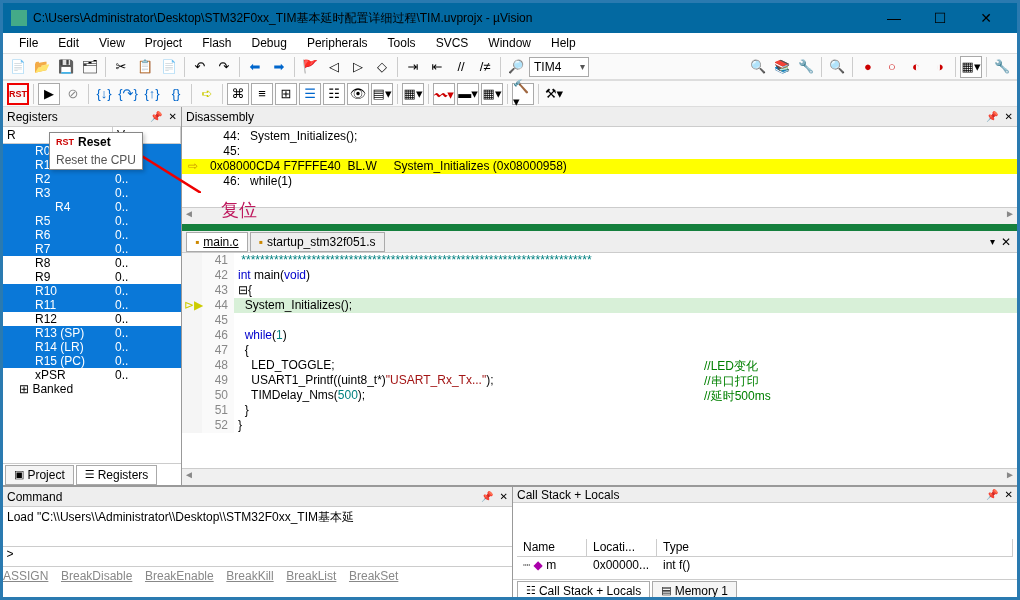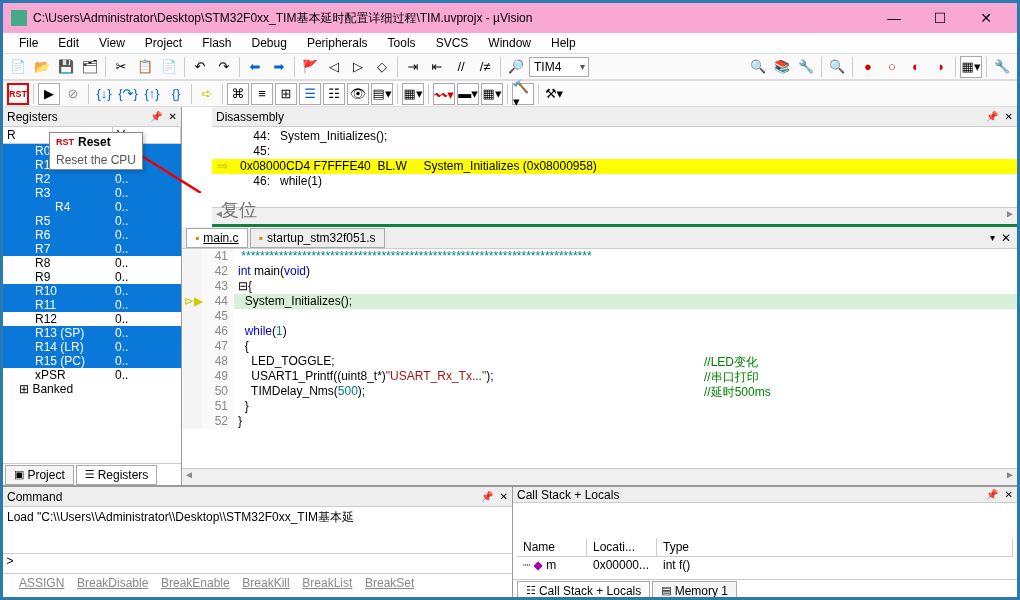--- a/index.html
+++ b/index.html
@@ -1,17 +1,17 @@
 <!DOCTYPE html>
 <html><head>
 <meta charset="utf-8">
 <style>
 * { box-sizing: border-box; margin: 0; padding: 0; font-family: "Segoe UI", Tahoma, sans-serif; font-size: 12px; }
 body { background: #fff; width:1020px; height:600px; overflow:hidden; position:relative; border:3px solid #2a7ab0; }
-.titlebar { height:30px; display:flex; align-items:center; padding:0 8px; background:#f9a8d4; }
+.titlebar { height:30px; display:flex; align-items:center; padding:0 8px; background:#0369a1; }
 .titlebar .icon { width:16px; height:16px; background:#4a8; margin-right:6px; }
 .titlebar .title { flex:1; font-size:12px; color:#000; }
 .winbtns { display:flex; gap:0; }
 .winbtn { width:46px; height:30px; display:flex; align-items:center; justify-content:center; font-size:14px; color:#000; }
 .menubar { height:20px; display:flex; align-items:center; padding:2px 8px; gap:4px; }
 .menubar span { padding:2px 8px; color:#000; }
 .toolbar { height:27px; display:flex; align-items:center; padding:1px 4px; gap:2px; border-top:1px solid #ddd; border-bottom:1px solid #ddd; background:#fafafa; }
 .tbtn { width:22px; height:22px; display:flex; align-items:center; justify-content:center; border:1px solid transparent; font-size:13px; }
 .tbtn.boxed { border:1px solid #aaa; background:#fff; }
 .tbtn.red-box { border:2px solid #e00; }
@@ -27,21 +27,21 @@
 .reg-header div { padding:1px 4px; border-right:1px solid #ccc; }
 .reg-tree { flex:1; overflow:hidden; font-family:Consolas,monospace; font-size:11px; background:#fff; }
 .reg-row { display:flex; height:14px; align-items:center; }
 .reg-name { width:110px; padding-left:32px; }
 .reg-val { flex:1; padding-left:2px; }
 .reg-row.sel { background:#0a78d8; color:#fff; }
 .tabs-bottom { height:22px; display:flex; align-items:center; border-top:1px solid #ccc; gap:2px; padding:2px; }
 .btab { padding:2px 8px; border:1px solid #aaa; background:#f5f5f5; font-size:11px; display:flex; align-items:center; gap:3px; }
 .btab.active { background:#fff; }
 .right-panel { flex:1; display:flex; flex-direction:column; }
-.disasm { border-bottom:3px solid #15803d;margin-left:30px; }
+.disasm { border-bottom:7px solid #15803d; }
 .disasm-body { font-family:Consolas,monospace; font-size:12px; padding:2px 0; height:80px; overflow:hidden; position:relative; }
 .dline { white-space:pre; padding-left:28px; height:15px; }
 .dline.hl { background:#ffff00; }
 .gutter-arrow { position:absolute; left:6px; color:#c90; font-size:12px; }
 .scroll-h { height:17px; background:#f0f0f0; border-top:1px solid #ccc; position:relative; }
 .scroll-h::before { content:"◄"; position:absolute; left:2px; font-size:10px; color:#888; }
 .scroll-h::after { content:"►"; position:absolute; right:2px; font-size:10px; color:#888; }
 .file-tabs { height:22px; display:flex; align-items:center; background:#eee; border-bottom:1px solid #ccc; padding-left:4px; gap:2px; position:relative; }
 .ftab { padding:2px 8px; border:1px solid #aaa; background:#fff; font-size:11px; display:flex; align-items:center; gap:4px; }
 .ftab.inactive { background:#eee; }
@@ -59,34 +59,34 @@
 .num { color:#008080; }
 .str { color:#a31515; }
 .cmt { color:#008000; }
 .star { color:#008080; }
 .bottom-panels { display:flex; height:116px; border-top:2px solid #999; }
 .cmd-panel { width:510px; display:flex; flex-direction:column; border-right:1px solid #999; }
 .cmd-body { flex:1; font-family:Consolas,monospace; font-size:12px; padding:2px 4px; overflow:hidden; }
 .cmd-input { height:20px; border-top:1px solid #ccc; display:flex; }
 .cmd-input .prompt { width:14px; text-align:center; }
 .cmd-input input { flex:1; border:none; outline:none; font-family:Consolas,monospace; font-size:12px; }
-.cmd-btns { height:28px; border-top:1px solid #ccc; font-family:Consolas,monospace; font-size:11px; padding:2px 16px; white-space:nowrap; overflow:hidden; color:#888; }
+.cmd-btns { height:35px; border-top:1px solid #ccc; font-family:Consolas,monospace; font-size:11px; padding:2px 0; white-space:nowrap; overflow:hidden; color:#888; }
 .cmd-btns span { text-decoration:underline; margin-right:6px; }
 .stack-panel { flex:1; display:flex; flex-direction:column; }
 .stack-body { flex:1; padding:4px; }
 .stack-head { display:flex; height:18px; border-bottom:1px solid #ccc; font-size:11px;margin-top:32px; }
 .stack-head div { padding:1px 6px; border-right:1px solid #ccc; }
 .stack-row { display:flex; height:18px; font-size:11px; }
 .stack-row div { padding:1px 6px; }
 .stack-tabs { height:22px; display:flex; align-items:center; border-top:1px solid #ccc; gap:2px; padding:2px 4px; }
 .tooltip-box { position:absolute; left:46px; top:129px; background:#fff; border:1px solid #888; box-shadow:2px 2px 4px rgba(0,0,0,.2); z-index:100; font-size:11px; }
 .tooltip-box .tt-title { padding:2px 6px; font-weight:bold; display:flex; align-items:center; gap:4px; }
 .tooltip-box .tt-desc { padding:2px 6px; color:#555;text-align:center; }
 .red-arrow { position:absolute; left:113px; top:135px; width:85px; height:55px; z-index:99; pointer-events:none; }
-.red-text { position:absolute; left:218px; top:195px; color:#737373; font-size:18px; font-family:SimHei,sans-serif; z-index:99; }
+.red-text { position:absolute; left:218px; top:195px; color:#be185d; font-size:18px; font-family:SimHei,sans-serif; z-index:99; }
 </style>
 </head>
 <body>
 
 <div class="titlebar">
   <div class="icon"></div>
   <div class="title">C:\Users\Administrator\Desktop\STM32F0xx_TIM基本延时配置详细过程\TIM.uvprojx - µVision</div>
   <div class="winbtns">
     <div class="winbtn">—</div>
     <div class="winbtn">☐</div>

